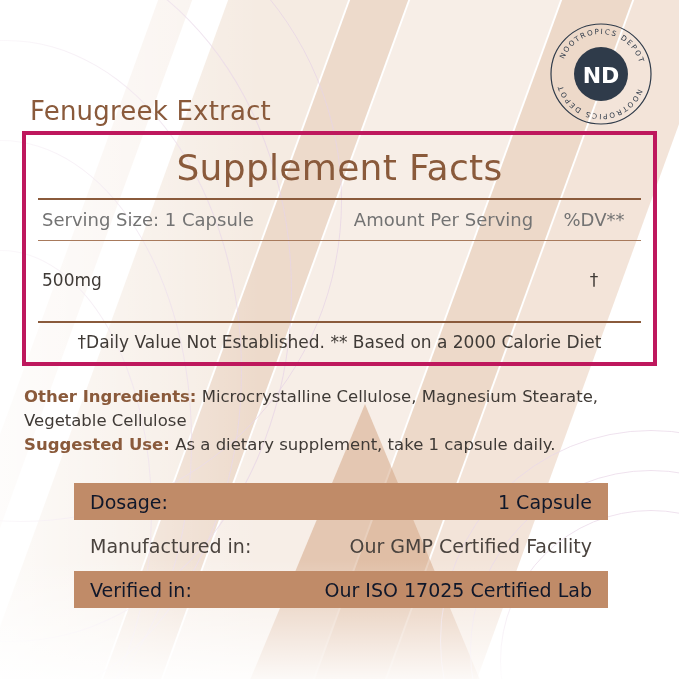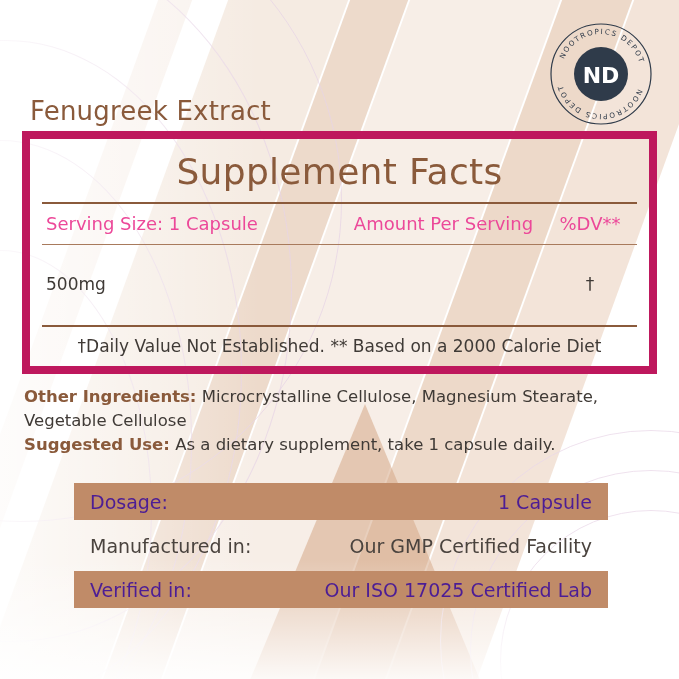--- a/index.html
+++ b/index.html
@@ -105,21 +105,21 @@
     color: #8a5a3b;
     font-family: "DejaVu Sans", sans-serif;
     letter-spacing: .2px;
   }
 
   .facts-box {
     position: absolute;
     left: 22px;
     top: 131px;
     width: 635px;
-    border: 8px solid #be185d;
+    border: 4px solid #be185d;
     box-sizing: border-box;
     background: transparent;
   }
   .facts-title {
     text-align: center;
     font-size: 36px;
     color: #8a5a3b;
     padding: 12px 0 10px 0;
     letter-spacing: .3px;
   }
@@ -131,21 +131,21 @@
   .rule-thin {
     height: 1px;
     background: #a87a5c;
     margin: 0 12px;
   }
   .serving-row {
     display: flex;
     align-items: center;
     padding: 9px 16px 10px 16px;
     font-size: 18px;
-    color: #ec4899;
+    color: #737373;
   }
   .serving-size { flex: 0 0 300px; }
   .amount-per { flex: 1; text-align: center; padding-right: 6px; }
   .dv-head { flex: 0 0 86px; text-align: center; }
 
   .ingredient-row {
     display: flex;
     align-items: center;
     padding: 10px 16px 12px 16px;
     font-size: 17px;
@@ -187,21 +187,21 @@
     align-items: center;
     justify-content: space-between;
     height: 37px;
     padding: 0 16px;
     box-sizing: border-box;
     font-size: 19px;
     margin-bottom: 7px;
   }
   .info-row.filled {
     background: #c08b68;
-    color: #4c1d95;
+    color: #0f172a;
   }
   .info-row.plain {
     background: transparent;
     color: #4a433e;
   }
   .info-row .label { font-weight: normal; }
   .info-row .value { font-weight: normal; }
   .info-row.plain .label { color: #4a433e; }
   .info-row.plain .value { color: #4a433e; }
 </style>

